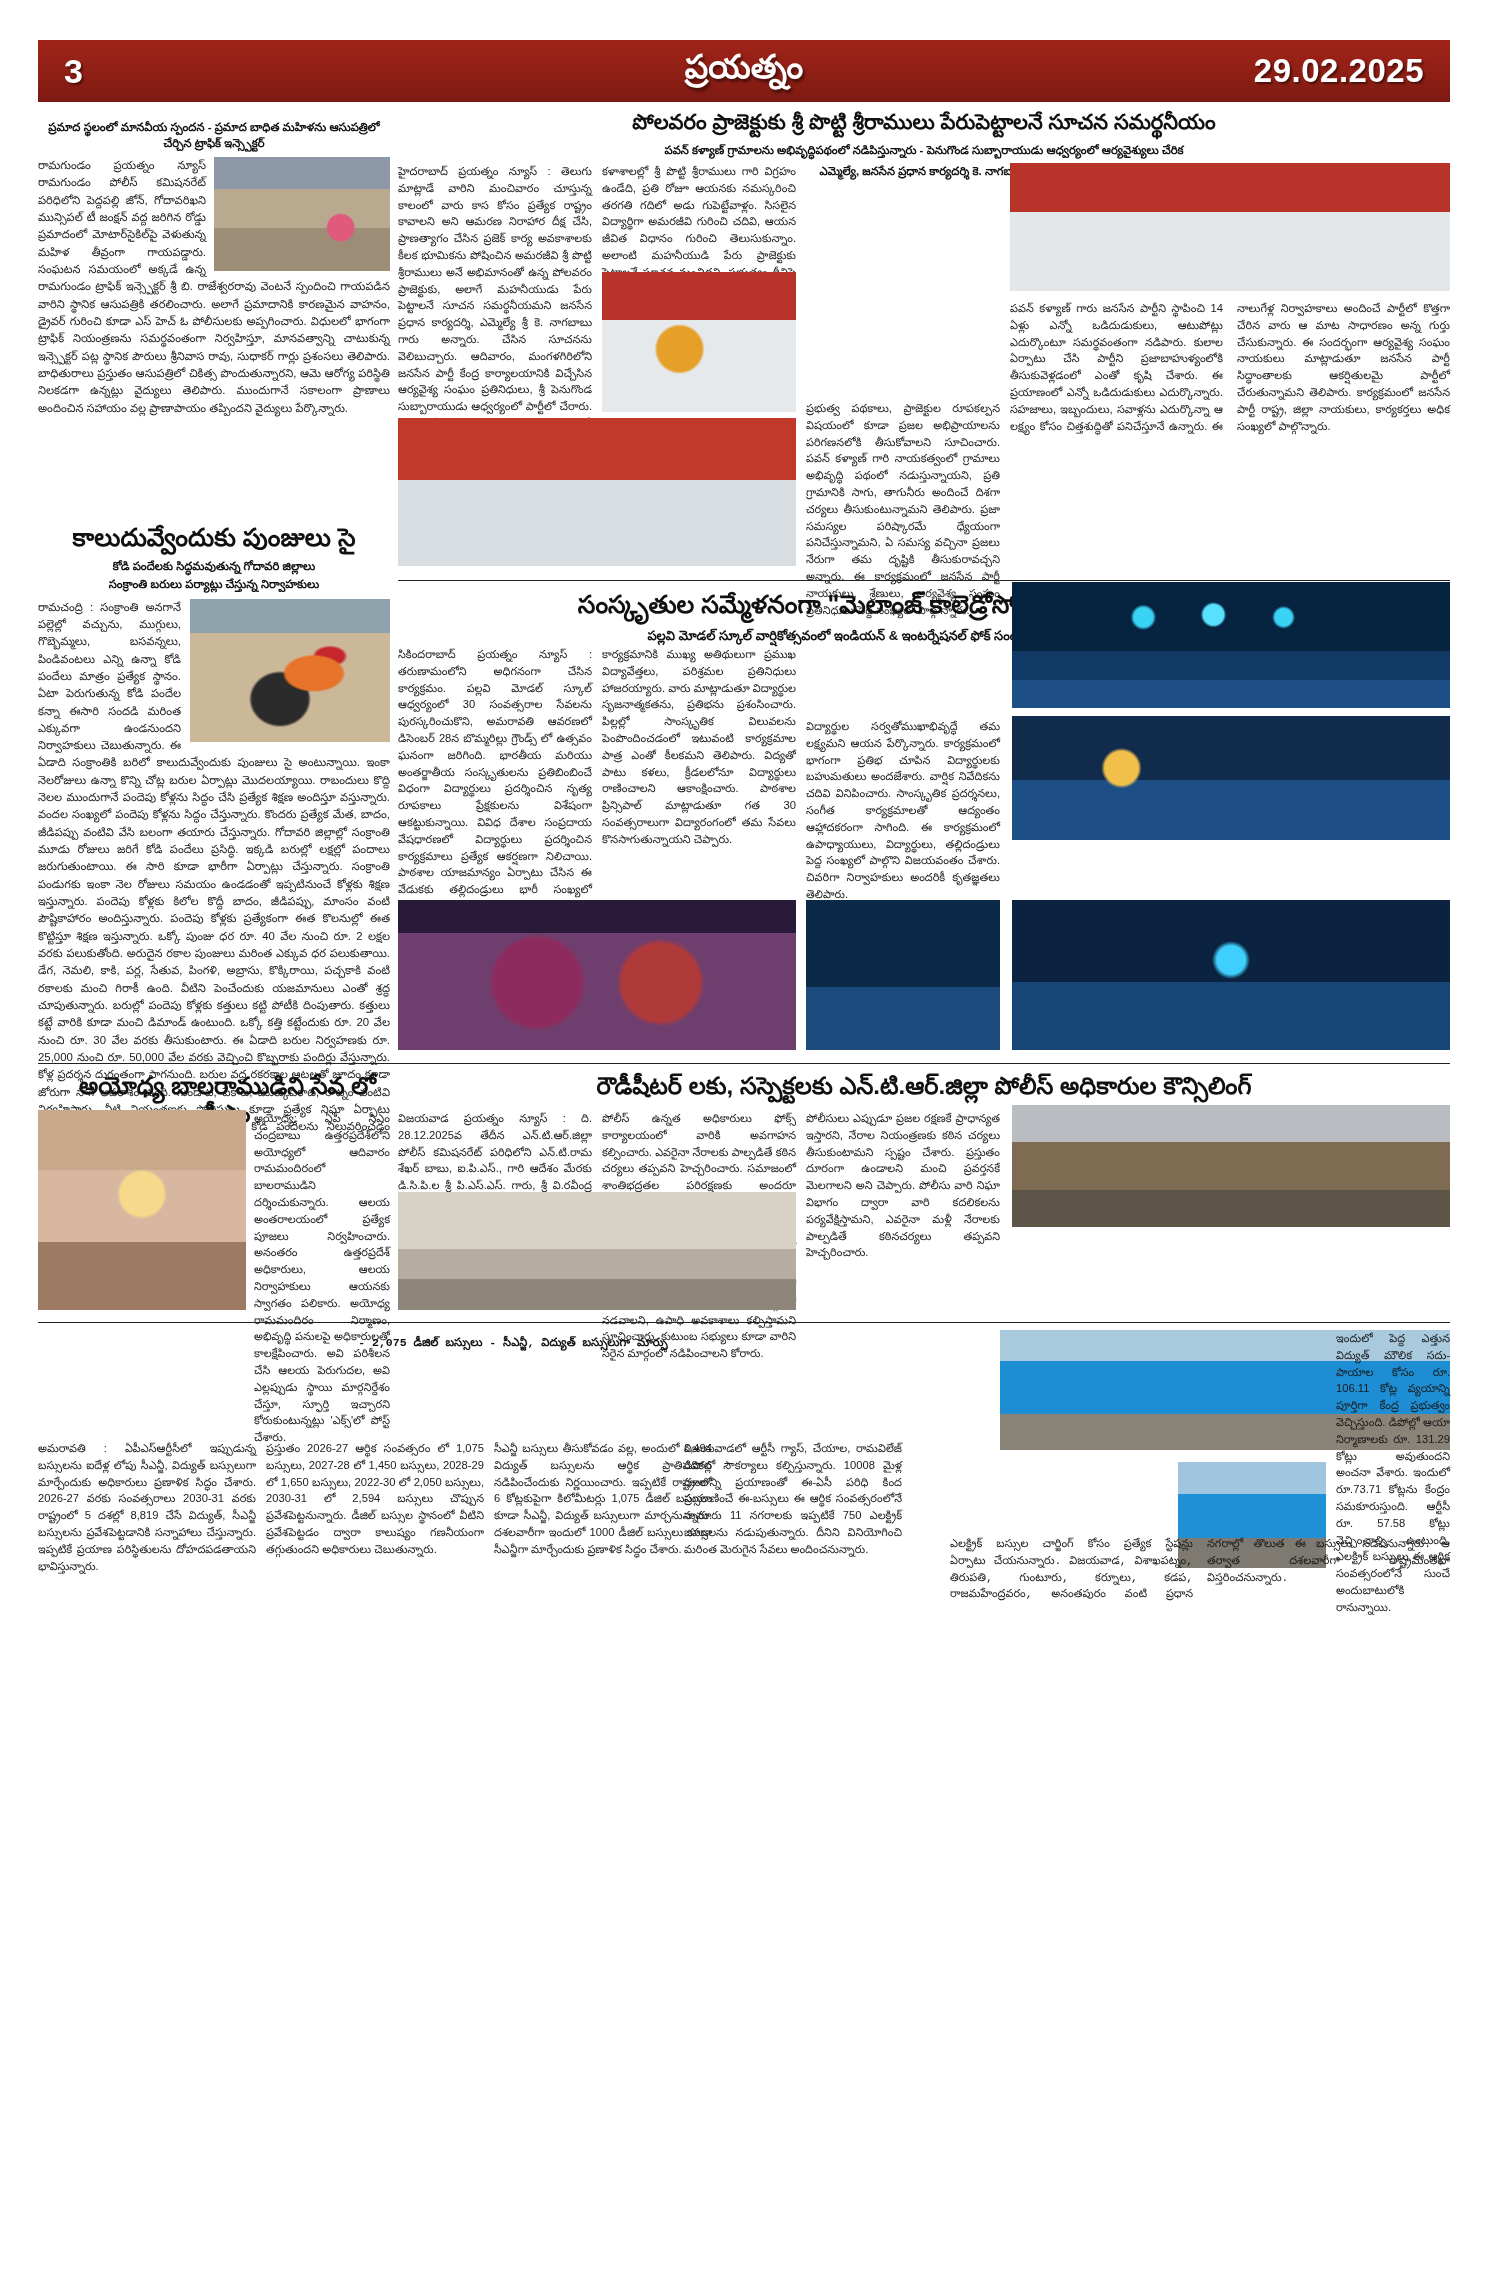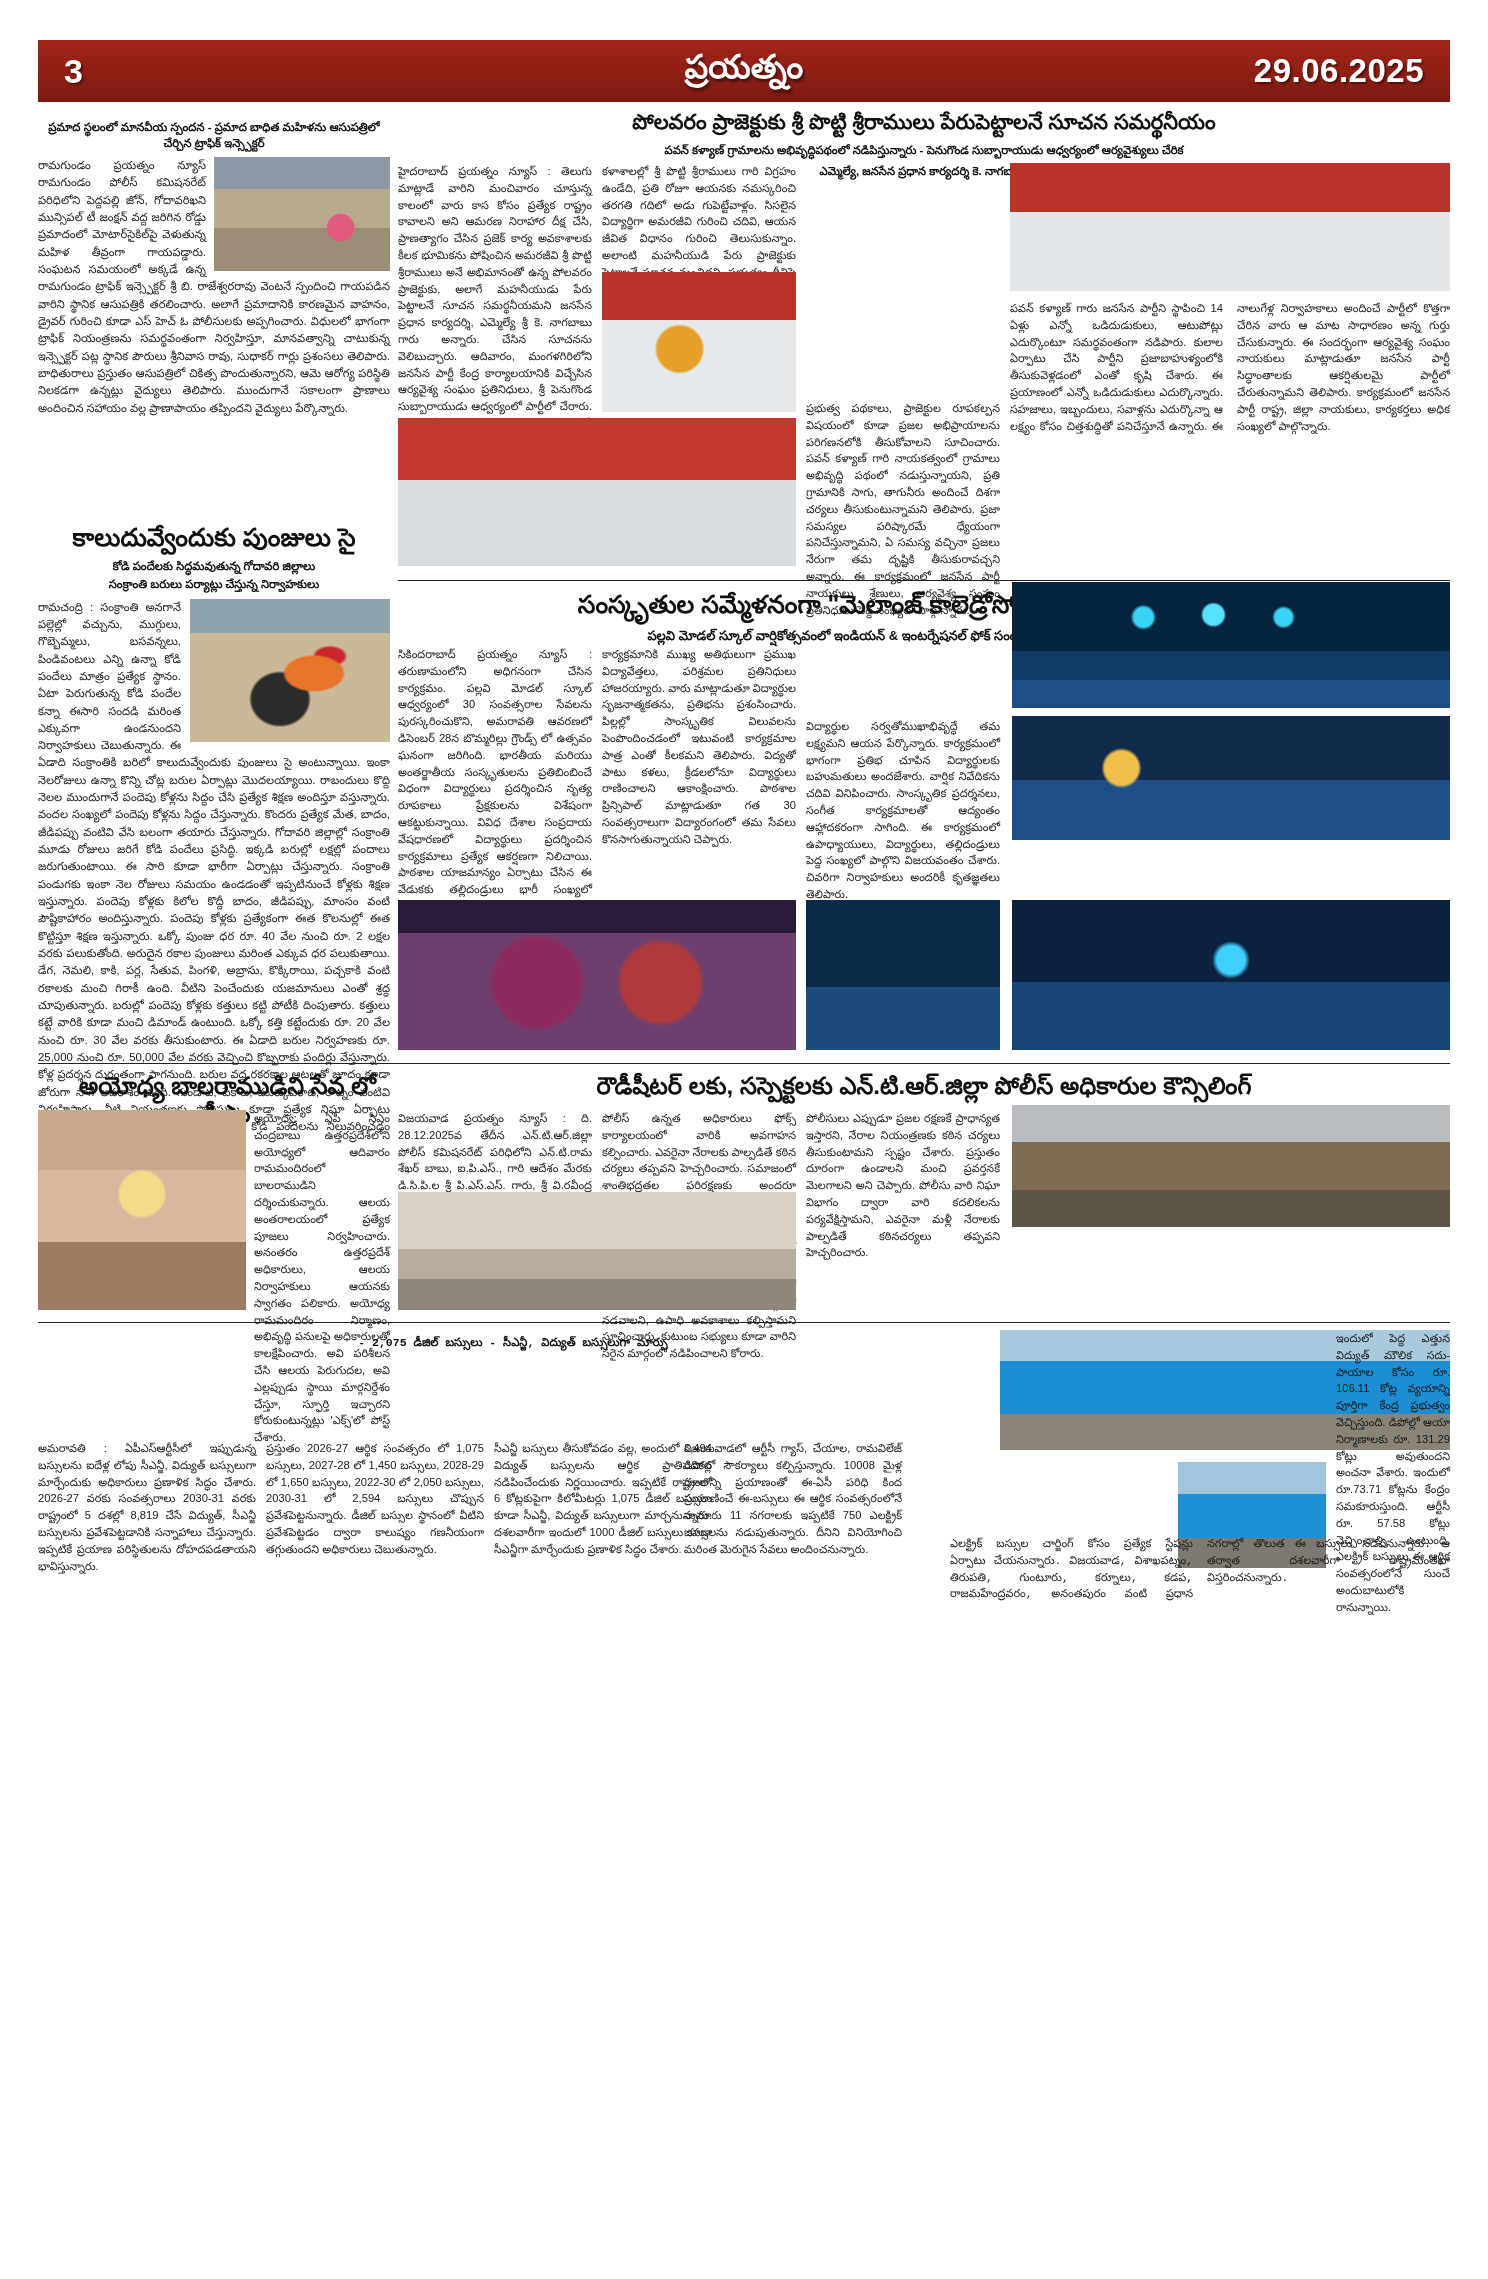--- a/index.html
+++ b/index.html
@@ -130,21 +130,21 @@
   }
 </style>
 </head>
 <body>
 
 <div class="page">
 
   <div class="masthead">
     <div class="mast-page">3</div>
     <div class="mast-title">ప్రయత్నం</div>
-    <div class="mast-date">29.06.2025</div>
+    <div class="mast-date">29.02.2025</div>
   </div>
 
   <div class="col" style="left:38px; top:112px; width:352px;">
     <div class="sub" style="margin-top:8px; font-size:11.5px; text-align:center;">ప్రమాద స్థలంలో మానవీయ స్పందన - ప్రమాద బాధిత మహిళను ఆసుపత్రిలో చేర్చిన ట్రాఫిక్ ఇన్స్పెక్టర్</div>
     <div class="photo ph-accident" style="float:right; width:176px; height:114px; margin:6px 0 5px 8px;"></div>
     <div class="body" style="margin-top:6px;">రామగుండం ప్రయత్నం న్యూస్ రామగుండం పోలీస్ కమిషనరేట్ పరిధిలోని పెద్దపల్లి జోన్, గోదావరిఖని మున్సిపల్ టీ జంక్షన్ వద్ద జరిగిన రోడ్డు ప్రమాదంలో మోటార్‌సైకిల్‌పై వెళుతున్న మహిళ తీవ్రంగా గాయపడ్డారు. సంఘటన సమయంలో అక్కడే ఉన్న రామగుండం ట్రాఫిక్ ఇన్స్పెక్టర్ శ్రీ బి. రాజేశ్వరరావు వెంటనే స్పందించి గాయపడిన వారిని స్థానిక ఆసుపత్రికి తరలించారు. అలాగే ప్రమాదానికి కారణమైన వాహనం, డ్రైవర్ గురించి కూడా ఎస్ హెచ్ ఓ పోలీసులకు అప్పగించారు. విధులలో భాగంగా ట్రాఫిక్ నియంత్రణను సమర్థవంతంగా నిర్వహిస్తూ, మానవత్వాన్ని చాటుకున్న ఇన్స్పెక్టర్ పట్ల స్థానిక పౌరులు శ్రీనివాస రావు, సుధాకర్ గార్లు ప్రశంసలు తెలిపారు. బాధితురాలు ప్రస్తుతం ఆసుపత్రిలో చికిత్స పొందుతున్నారని, ఆమె ఆరోగ్య పరిస్థితి నిలకడగా ఉన్నట్లు వైద్యులు తెలిపారు. ముందుగానే సకాలంగా ప్రాణాలు అందించిన సహాయం వల్ల ప్రాణాపాయం తప్పిందని వైద్యులు పేర్కొన్నారు.</div>
   </div>
 
   <div class="col" style="left:38px; top:524px; width:352px;">
     <div class="hl-lg" style="text-align:center;">కాలుదువ్వేందుకు పుంజులు సై</div>

